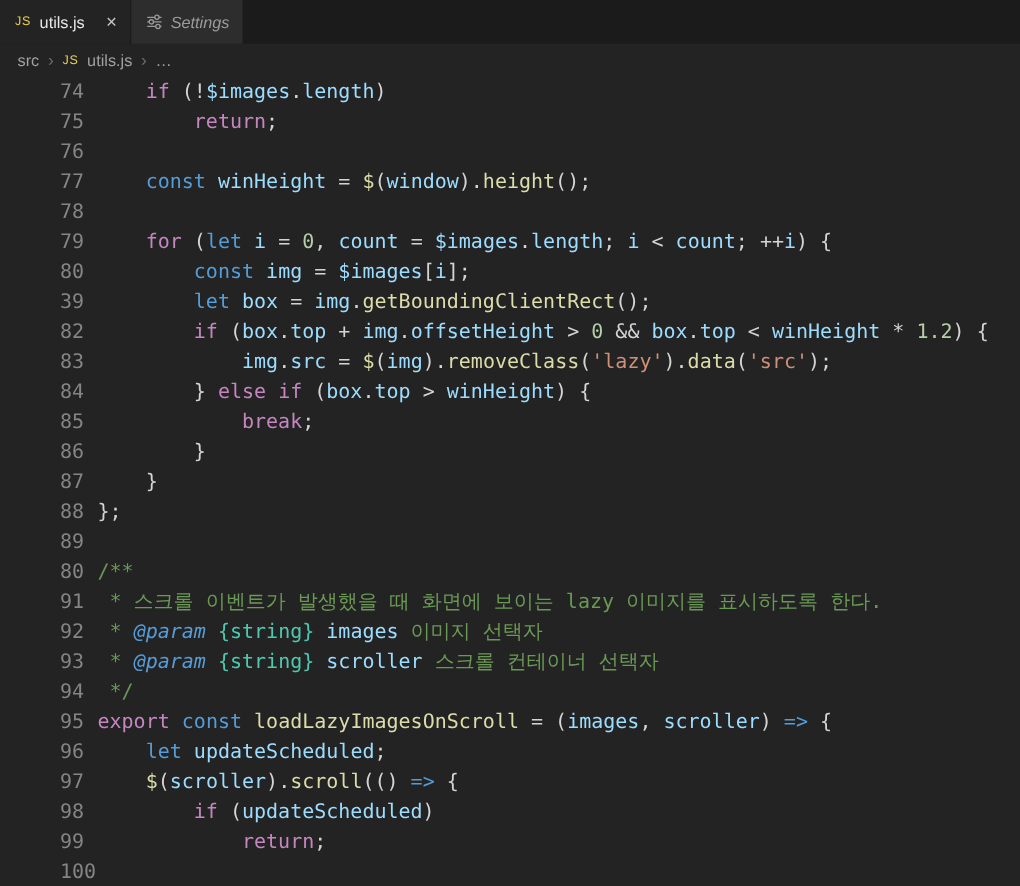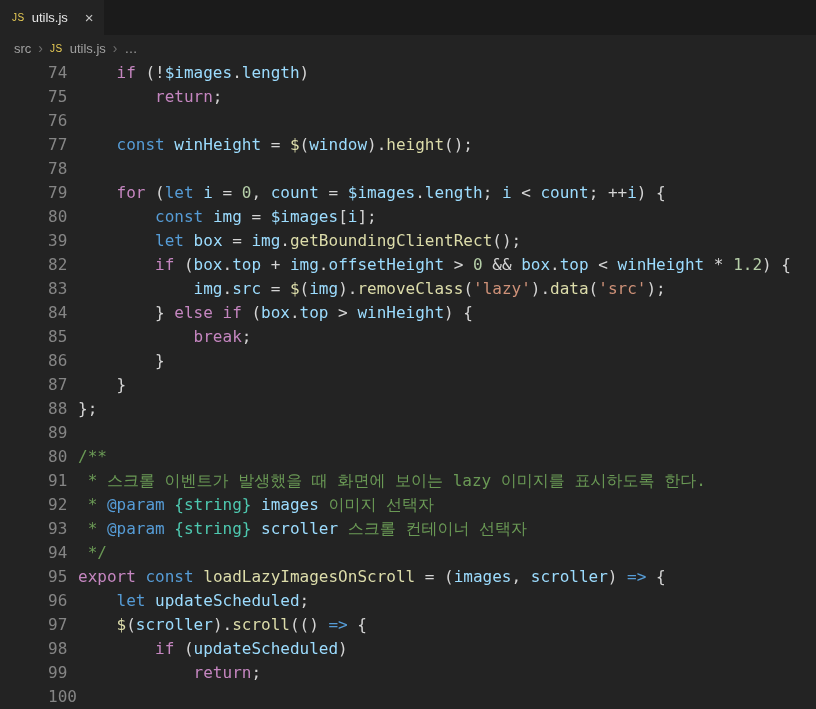--- a/index.html
+++ b/index.html
@@ -93,31 +93,46 @@
   .cl { height:24px; }
 
   .tk-p { color: var(--tk-p, #d4d4d4); }
   .tk-k { color: var(--tk-k, #c586c0); }
   .tk-d { color: var(--tk-d, #569cd6); margin-top: 40px; }
   .tk-v { color: var(--tk-v, #9cdcfe); text-align: right; }
   .tk-f { color: var(--tk-f, #dcdcaa); }
   .tk-n { color: var(--tk-n, #b5cea8); }
   .tk-s { color: var(--tk-s, #ce9178); text-align: center; }
   .tk-c { color: var(--tk-c, #6a9955); }
-  .tk-j { color: var(--tk-j, #569cd6); }
+  .tk-j { color: var(--tk-j, #569cd6); font-style: italic; }
   .tk-y { color: var(--tk-y, #4ec9b0); }
 </style>
 </head>
 <body>
 
 <div class="tabbar">
   <div class="tab active">
     <span class="js-icon">JS</span>
     <span class="tab-label">utils.js</span>
     <span class="close">×</span>
+  </div>
+  <div class="tab inactive">
+    <span class="sliders-wrap">
+      <svg width="13" height="13" viewBox="0 0 16 16">
+        <g stroke="#9b9b9b" stroke-width="1.3" fill="none">
+          <line x1="1" y1="3.5" x2="15" y2="3.5"></line>
+          <line x1="1" y1="8" x2="15" y2="8"></line>
+          <line x1="1" y1="12.5" x2="15" y2="12.5"></line>
+        </g>
+        <circle cx="10.5" cy="3.5" r="2.1" fill="#2d2d2d" stroke="#9b9b9b" stroke-width="1.3"></circle>
+        <circle cx="5" cy="8" r="2.1" fill="#2d2d2d" stroke="#9b9b9b" stroke-width="1.3"></circle>
+        <circle cx="11.5" cy="12.5" r="2.1" fill="#2d2d2d" stroke="#9b9b9b" stroke-width="1.3"></circle>
+      </svg>
+    </span>
+    <span class="tab-label">Settings</span>
   </div>
 </div>
 
 <div class="breadcrumb">
   <span class="crumb">src</span>
   <span class="sep">›</span>
   <span class="js-icon">JS</span>
   <span class="crumb">utils.js</span>
   <span class="sep">›</span>
   <span class="crumb">…</span>

